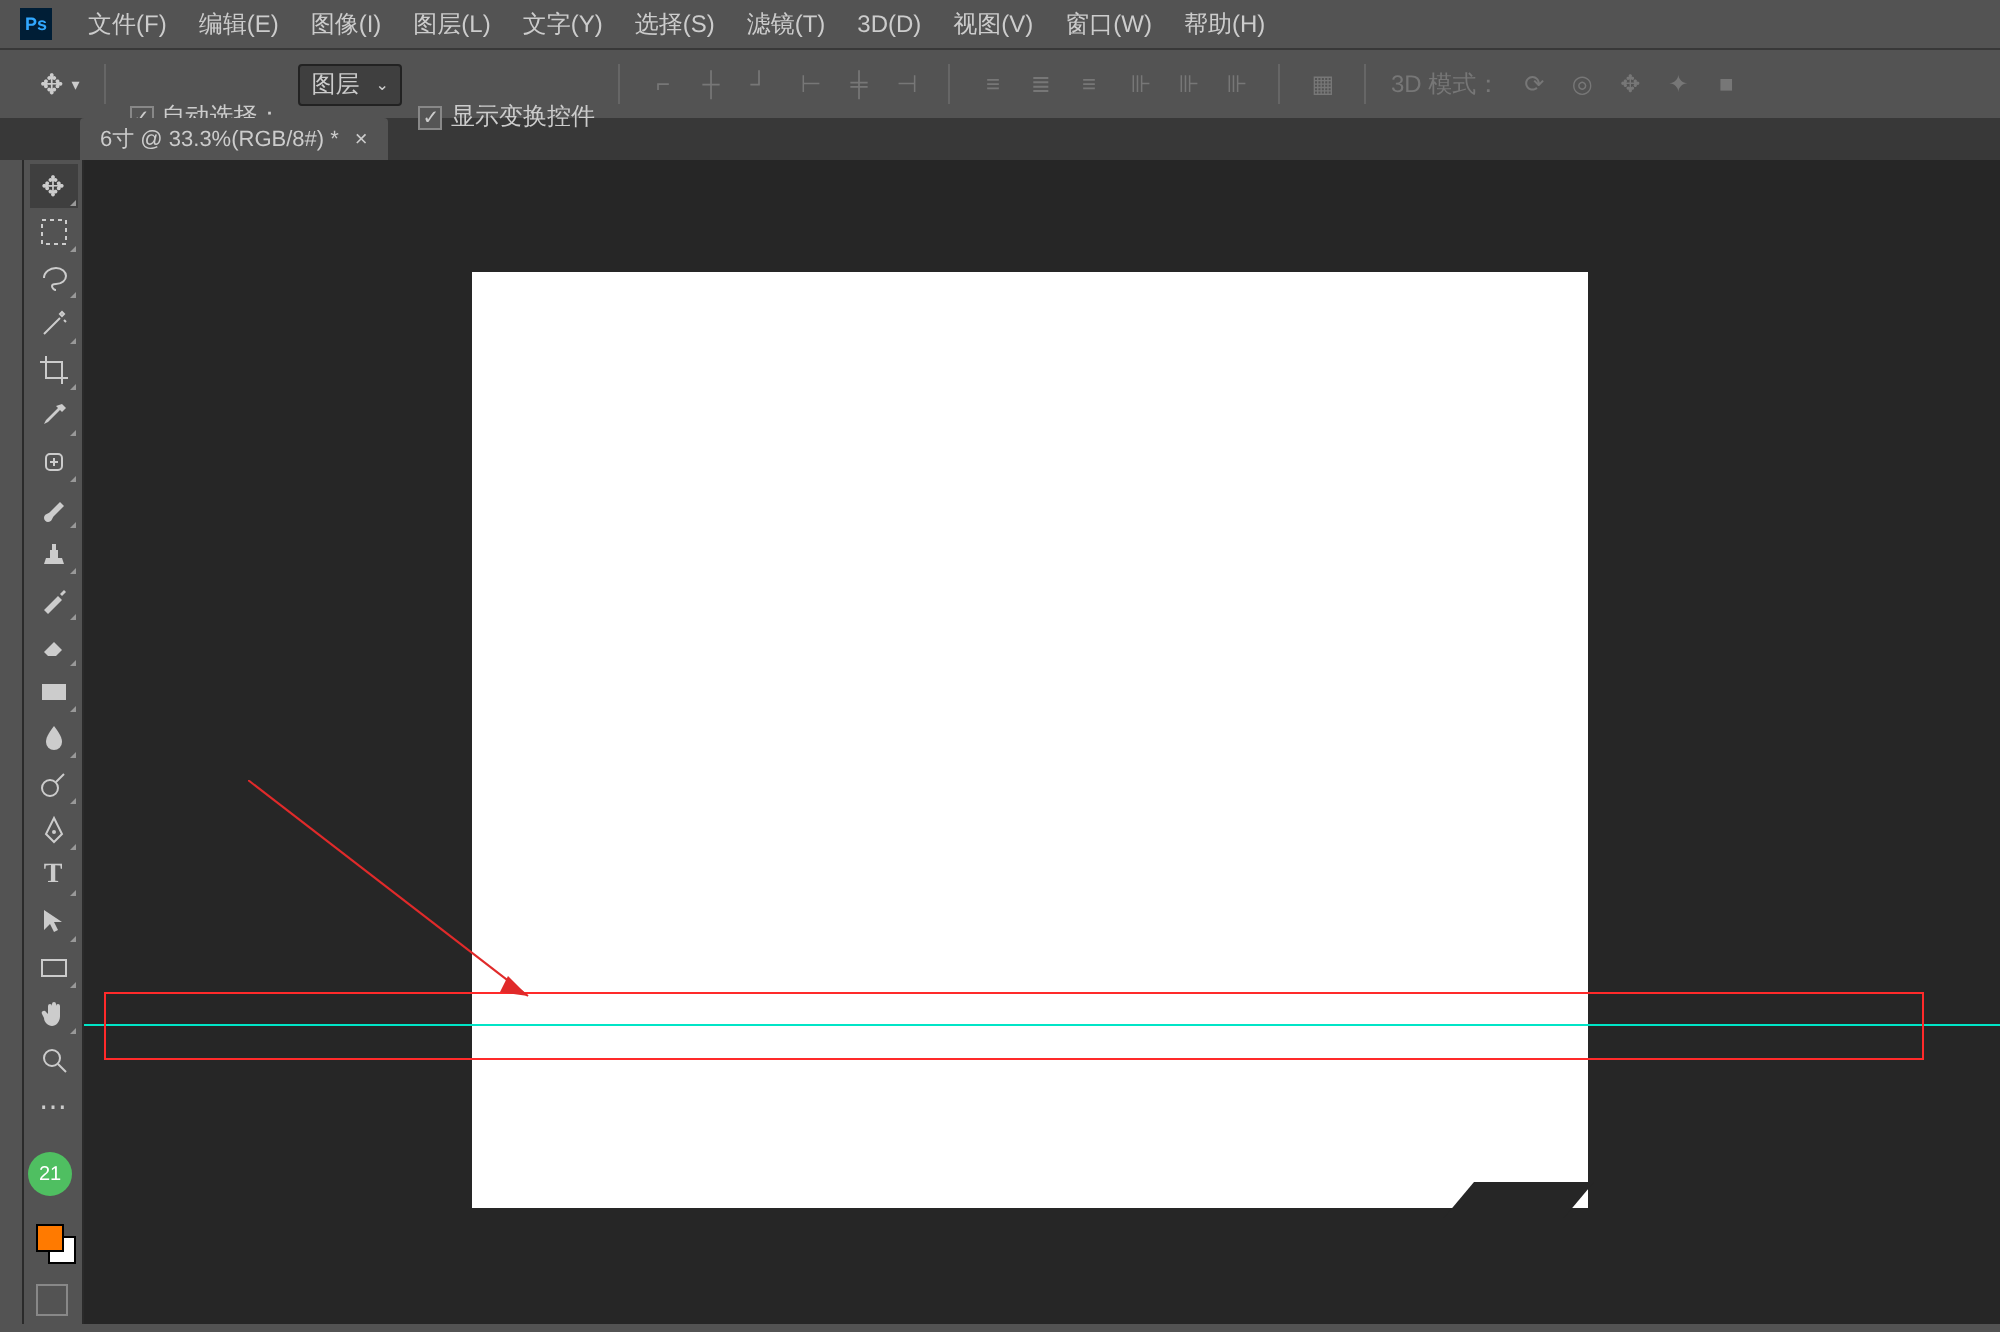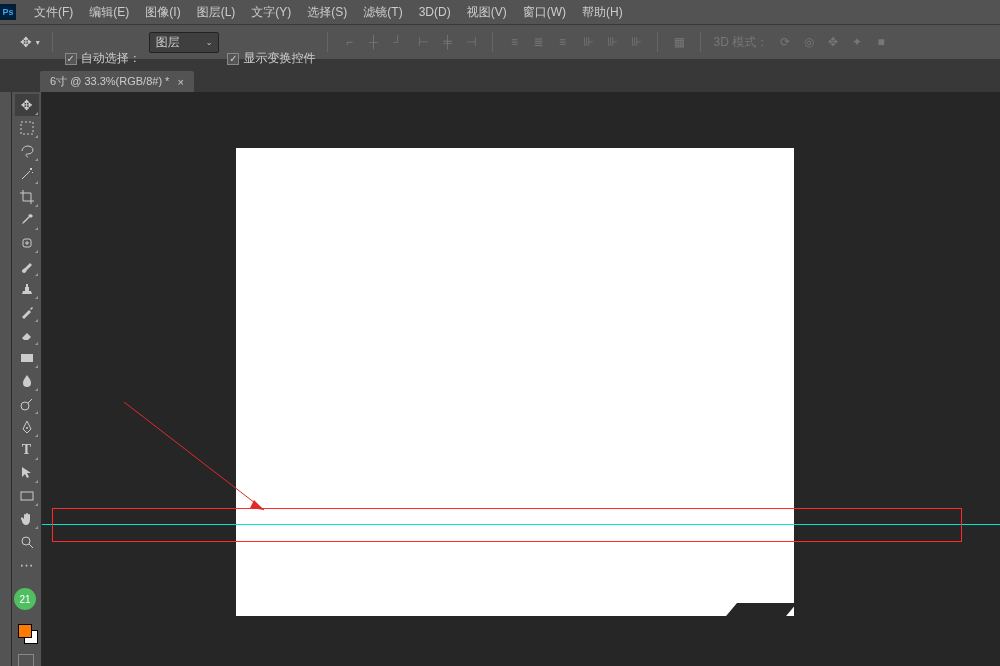--- a/index.html
+++ b/index.html
@@ -1,38 +1,38 @@
 <!DOCTYPE html>
 <html><head>
 <meta charset="utf-8">
 <style>
 * { margin: 0; padding: 0; box-sizing: border-box; font-family: "Microsoft YaHei", sans-serif; }
 body { width: 1000px; height: 666px; background: #535353; color: #ccc; overflow: hidden; position: relative; }
 
 
-.menubar { height: 24px; background: #535353; display: flex; align-items: center; padding-left: 0; font-size: 12px; }
+.menubar { height: 24px; background: #535353; display: flex; align-items: center; padding-left: 10px; font-size: 12px; }
 .app-icon { width: 16px; height: 16px; background: #001e36; color: #31a8ff; display: flex; align-items: center; justify-content: center; font-size: 9px; font-weight: bold; margin-right: 10px; }
 .menu-item { padding: 0 8px; cursor: pointer; }
 
 
 .optionsbar { height: 36px; background: #535353; border-top: 1px solid #383838; border-bottom: 1px solid #383838; display: flex; align-items: center; padding-left: 20px; font-size: 12px; gap: 8px; }
 .tool-preset { display: flex; align-items: center; gap: 2px; }
 .move-icon { font-size: 14px; }
 .dropdown-arrow { font-size: 8px; margin-left: 2px; }
 .checkbox { display: flex; align-items: center; gap: 4px; cursor: pointer; margin-top: 33px; }
 .cb { width: 12px; height: 12px; border: 1px solid #888; display: inline-flex; align-items: center; justify-content: center; font-size: 10px; background: #555; }
 .cb.checked::after { content: "✓"; color: #ccc; }
-.select-box { background: #3f3f3f; border: 1px solid #222; padding: 1px 6px; display: flex; align-items: center; gap: 24px; border-radius: 2px; }
+.select-box { background: #3f3f3f; border: 1px solid #222; padding: 1px 6px; display: flex; align-items: center; gap: 6px; border-radius: 2px; }
 .sep { width: 1px; height: 20px; background: #666; margin: 0 4px; }
 .align-icons { display: flex; gap: 6px; color: #777; }
 .align-btn { width: 18px; height: 18px; display: flex; align-items: center; justify-content: center; cursor: pointer; font-size: 12px; }
 .dim { color: #777; }
 
 
-.tabbar { height: 32px; background: #383838; display: flex; align-items: flex-end; padding-left: 40px; }
+.tabbar { height: 20px; background: #383838; display: flex; align-items: flex-end; padding-left: 40px; }
 .tab { background: #535353; padding: 3px 10px; font-size: 11px; display: flex; align-items: center; gap: 8px; border-top-left-radius: 2px; border-top-right-radius: 2px; }
 
 
 .main { display: flex; height: calc(666px - 84px); }
 .toolbar-gutter { width: 12px; background: #535353; border-right: 1px solid #2a2a2a; }
 .toolbar { width: 30px; background: #535353; display: flex; flex-direction: column; align-items: center; padding-top: 2px; gap: 1px; border-right: 1px solid #2a2a2a; position: relative; }
 .tool { width: 24px; height: 22px; display: flex; align-items: center; justify-content: center; color: #ccc; cursor: pointer; position: relative; font-size: 14px; }
 .tool svg { width: 16px; height: 16px; }
 .tool.active { background: #3f3f3f; }
 .tool .corner { position: absolute; right: 1px; bottom: 1px; width: 0; height: 0; border-right: 3px solid #999; border-top: 3px solid transparent; }

